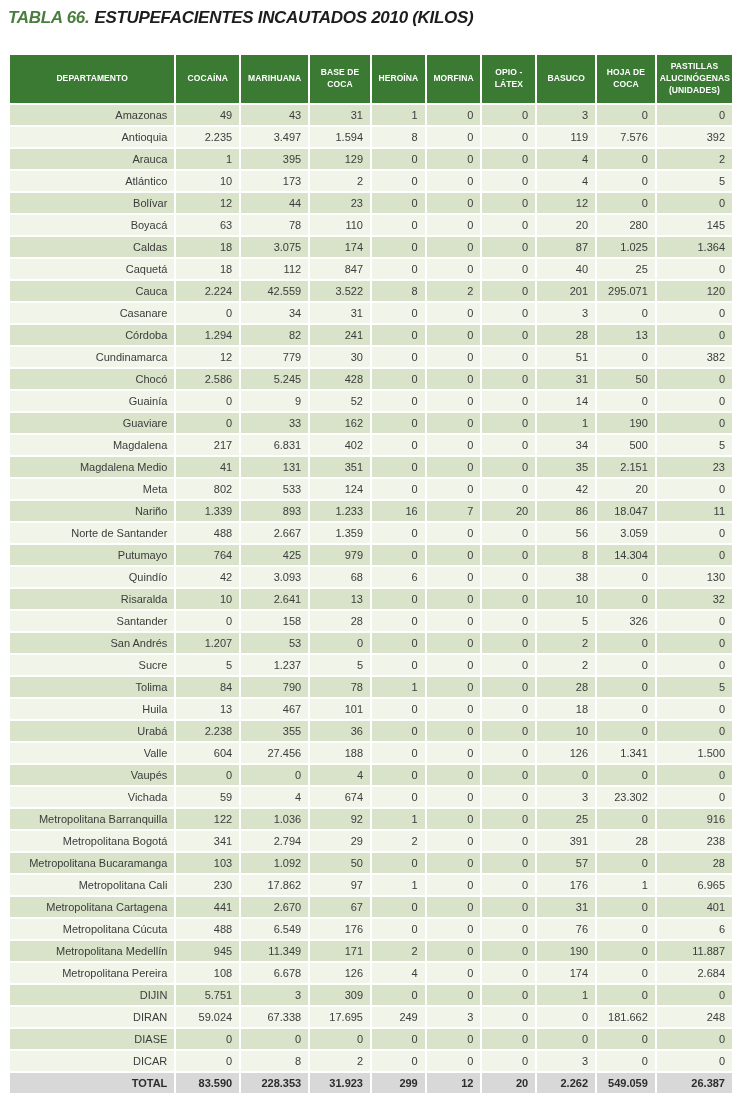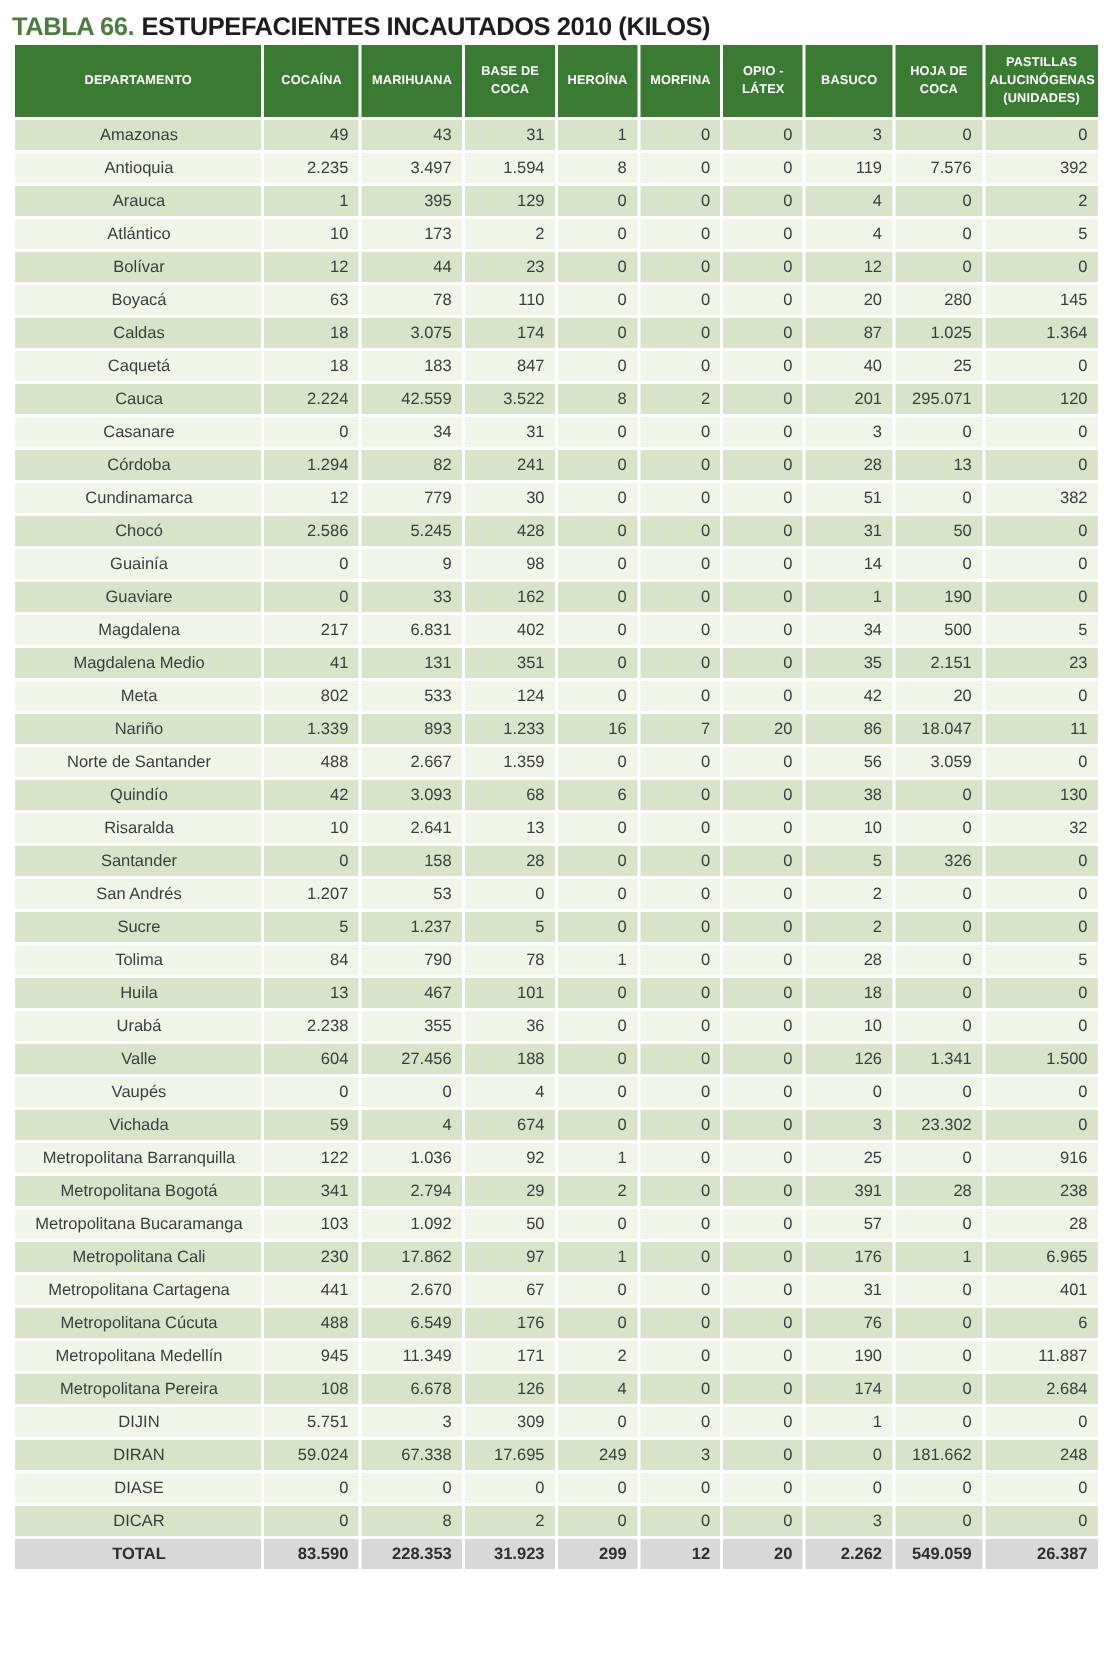--- a/index.html
+++ b/index.html
@@ -10,23 +10,24 @@
     font-family: "Liberation Sans", sans-serif;
   }
   .page {
     width: 724px;
     padding: 2px 8px 4px 8px;
   }
   .title {
     font-size: 17px;
     font-weight: bold;
     letter-spacing: -0.3px;
-    margin: 6px 0 0 0;
+    margin: 6px 0 25px 0;
     color: #1d1d1b;
     white-space: nowrap;
+    font-style: italic;
   }
   .title .title-prefix {
     color: #4a7e3e;
     margin-right: 5px;
   }
   table {
     border-collapse: separate;
     border-spacing: 2px;
     table-layout: fixed;
     width: 726px;
@@ -47,21 +48,21 @@
   }
   td {
     font-size: 11px;
     color: #3c3c3c;
     height: 20px;
     padding: 0 7px;
     white-space: nowrap;
     overflow: hidden;
     vertical-align: middle;
   }
-  td:first-child { text-align: center; padding-left: 8px; }
+  td:first-child { text-align: right; padding-left: 8px; }
   td:not(:first-child) { text-align: right; }
   tbody tr:nth-child(odd) td  { background: #d8e3c9; }
   tbody tr:nth-child(even) td { background: #f0f4e9; }
   tfoot td {
     background: #d8d8d8;
     font-weight: bold;
     color: #2d2d2d;
   }
 </style>
 </head>
@@ -180,21 +181,21 @@
           <td>0</td>
           <td>0</td>
           <td>0</td>
           <td>87</td>
           <td>1.025</td>
           <td>1.364</td>
         </tr>
         <tr>
           <td>Caquetá</td>
           <td>18</td>
-          <td>183</td>
+          <td>112</td>
           <td>847</td>
           <td>0</td>
           <td>0</td>
           <td>0</td>
           <td>40</td>
           <td>25</td>
           <td>0</td>
         </tr>
         <tr>
           <td>Cauca</td>
@@ -253,21 +254,21 @@
           <td>0</td>
           <td>0</td>
           <td>31</td>
           <td>50</td>
           <td>0</td>
         </tr>
         <tr>
           <td>Guainía</td>
           <td>0</td>
           <td>9</td>
-          <td>98</td>
+          <td>52</td>
           <td>0</td>
           <td>0</td>
           <td>0</td>
           <td>14</td>
           <td>0</td>
           <td>0</td>
         </tr>
         <tr>
           <td>Guaviare</td>
           <td>0</td>
@@ -331,20 +332,32 @@
         <tr>
           <td>Norte de Santander</td>
           <td>488</td>
           <td>2.667</td>
           <td>1.359</td>
           <td>0</td>
           <td>0</td>
           <td>0</td>
           <td>56</td>
           <td>3.059</td>
+          <td>0</td>
+        </tr>
+        <tr>
+          <td>Putumayo</td>
+          <td>764</td>
+          <td>425</td>
+          <td>979</td>
+          <td>0</td>
+          <td>0</td>
+          <td>0</td>
+          <td>8</td>
+          <td>14.304</td>
           <td>0</td>
         </tr>
         <tr>
           <td>Quindío</td>
           <td>42</td>
           <td>3.093</td>
           <td>68</td>
           <td>6</td>
           <td>0</td>
           <td>0</td>

